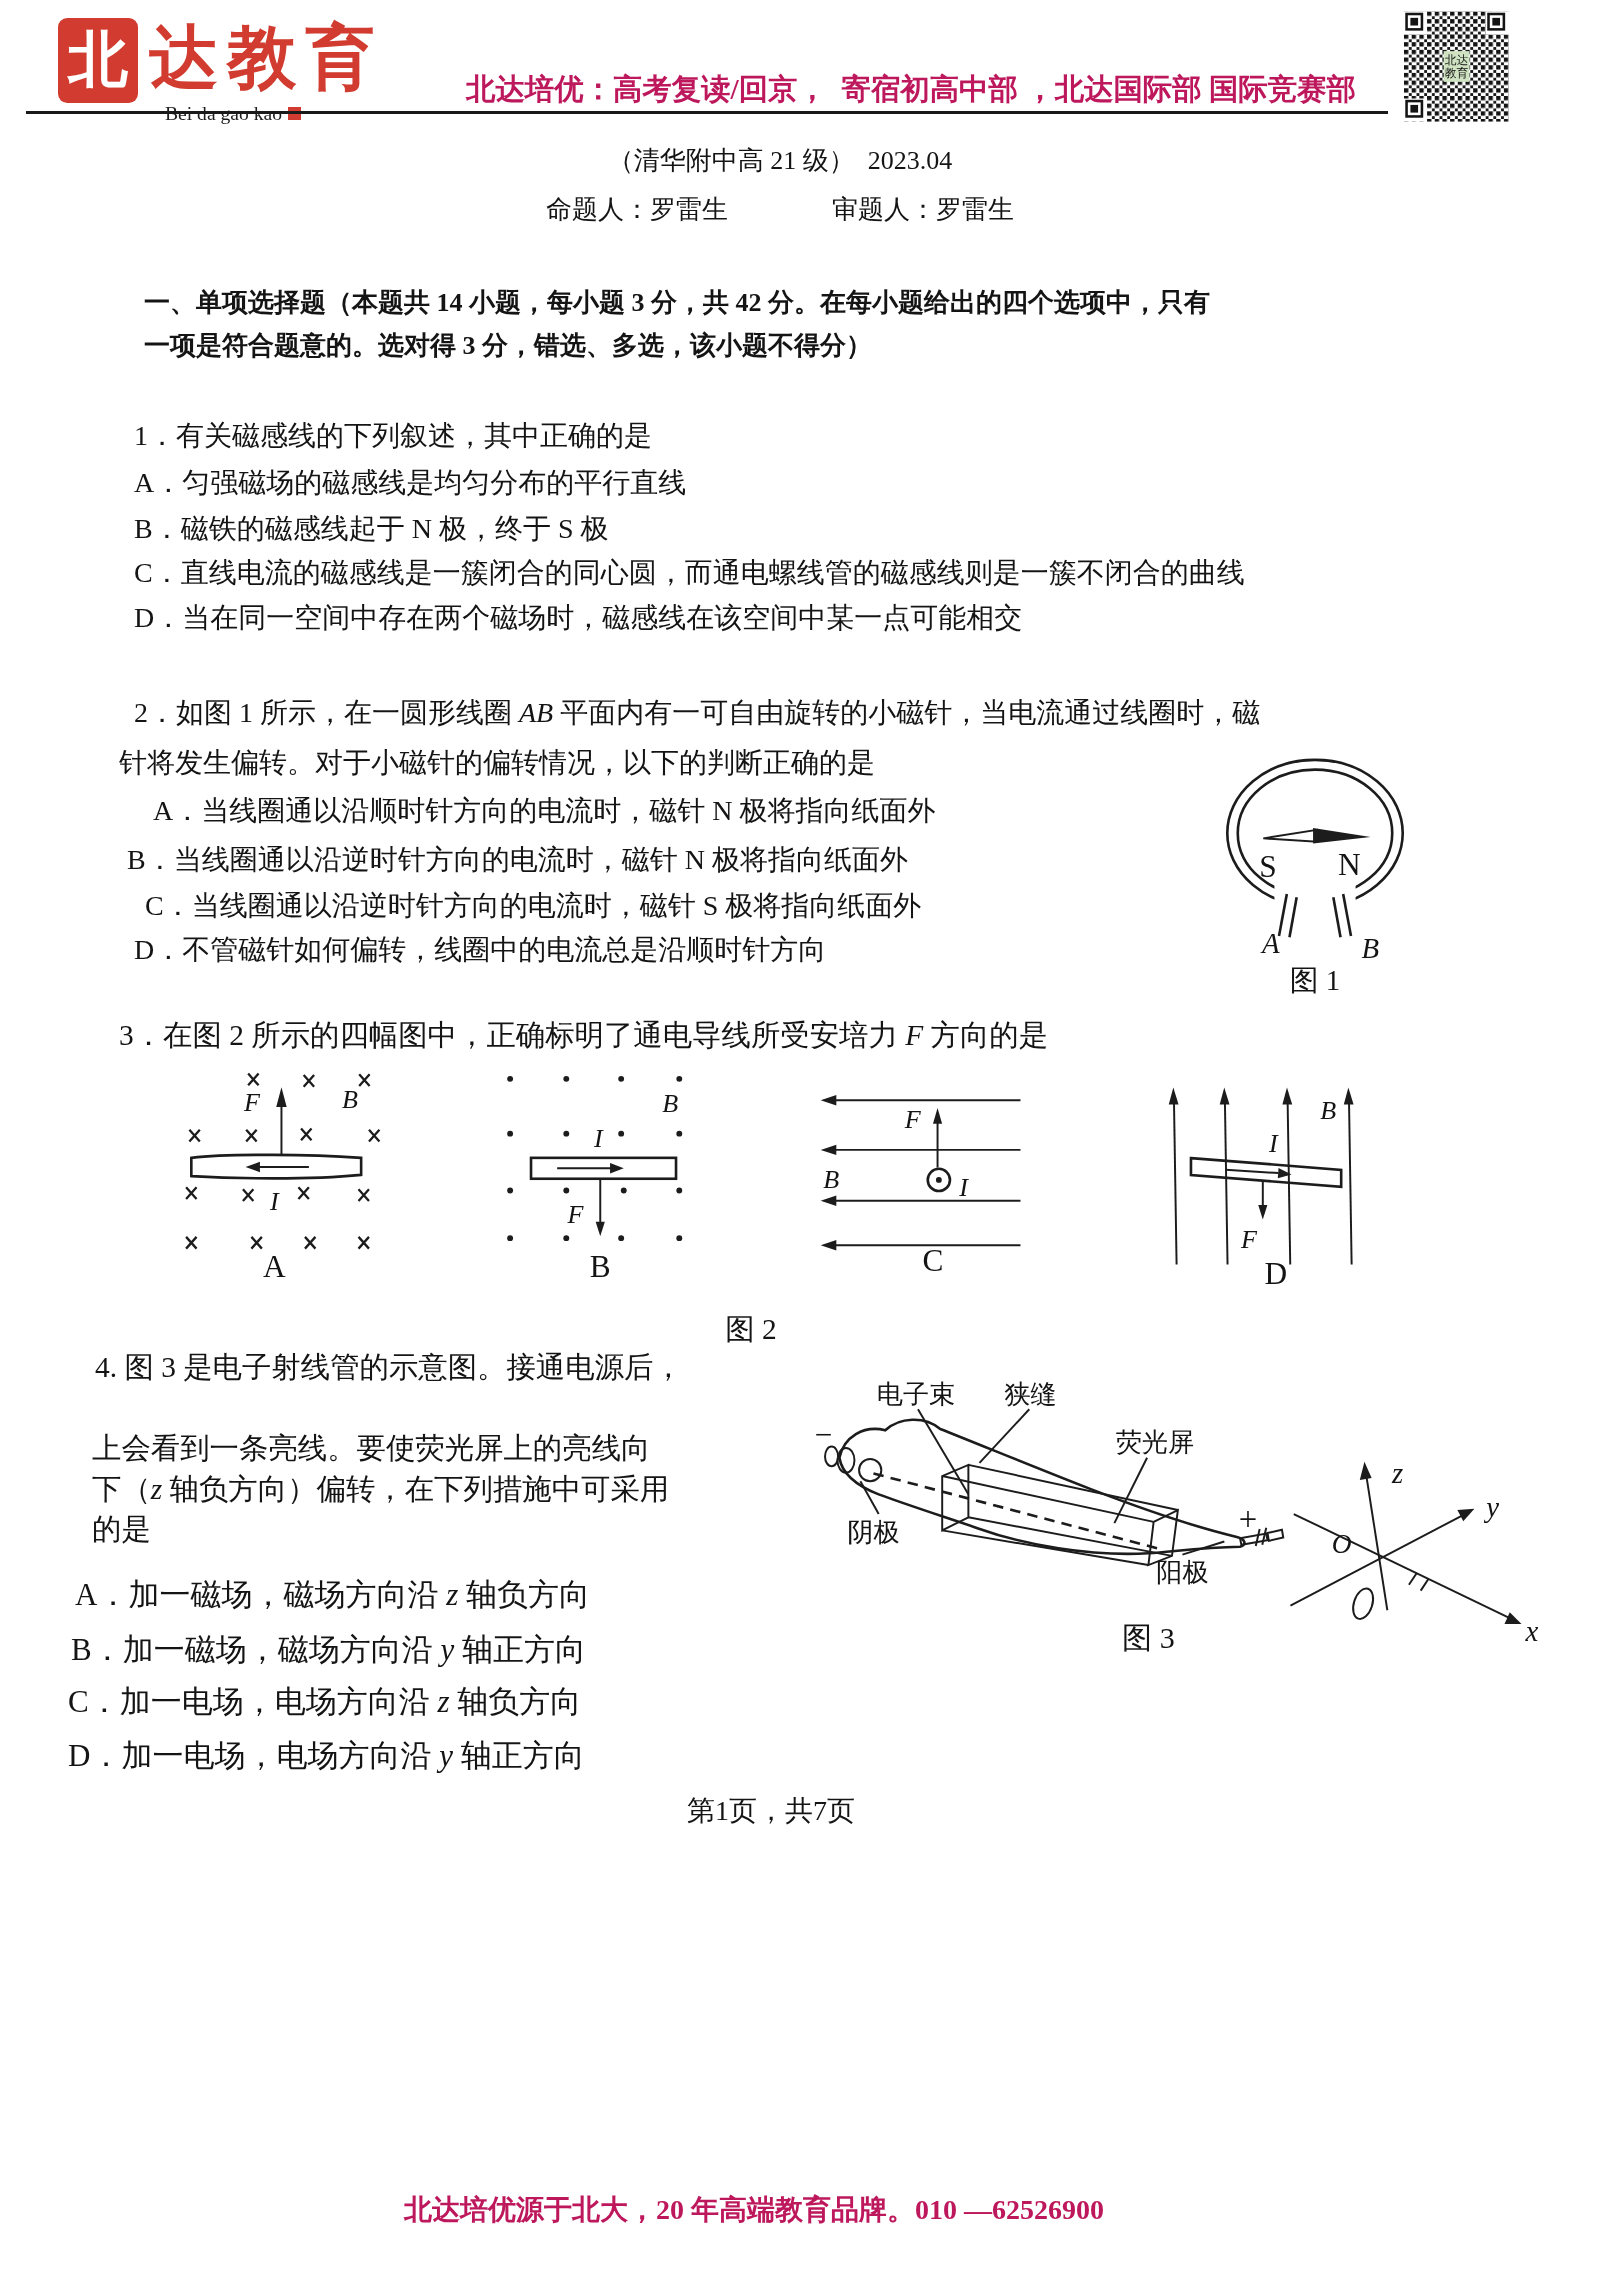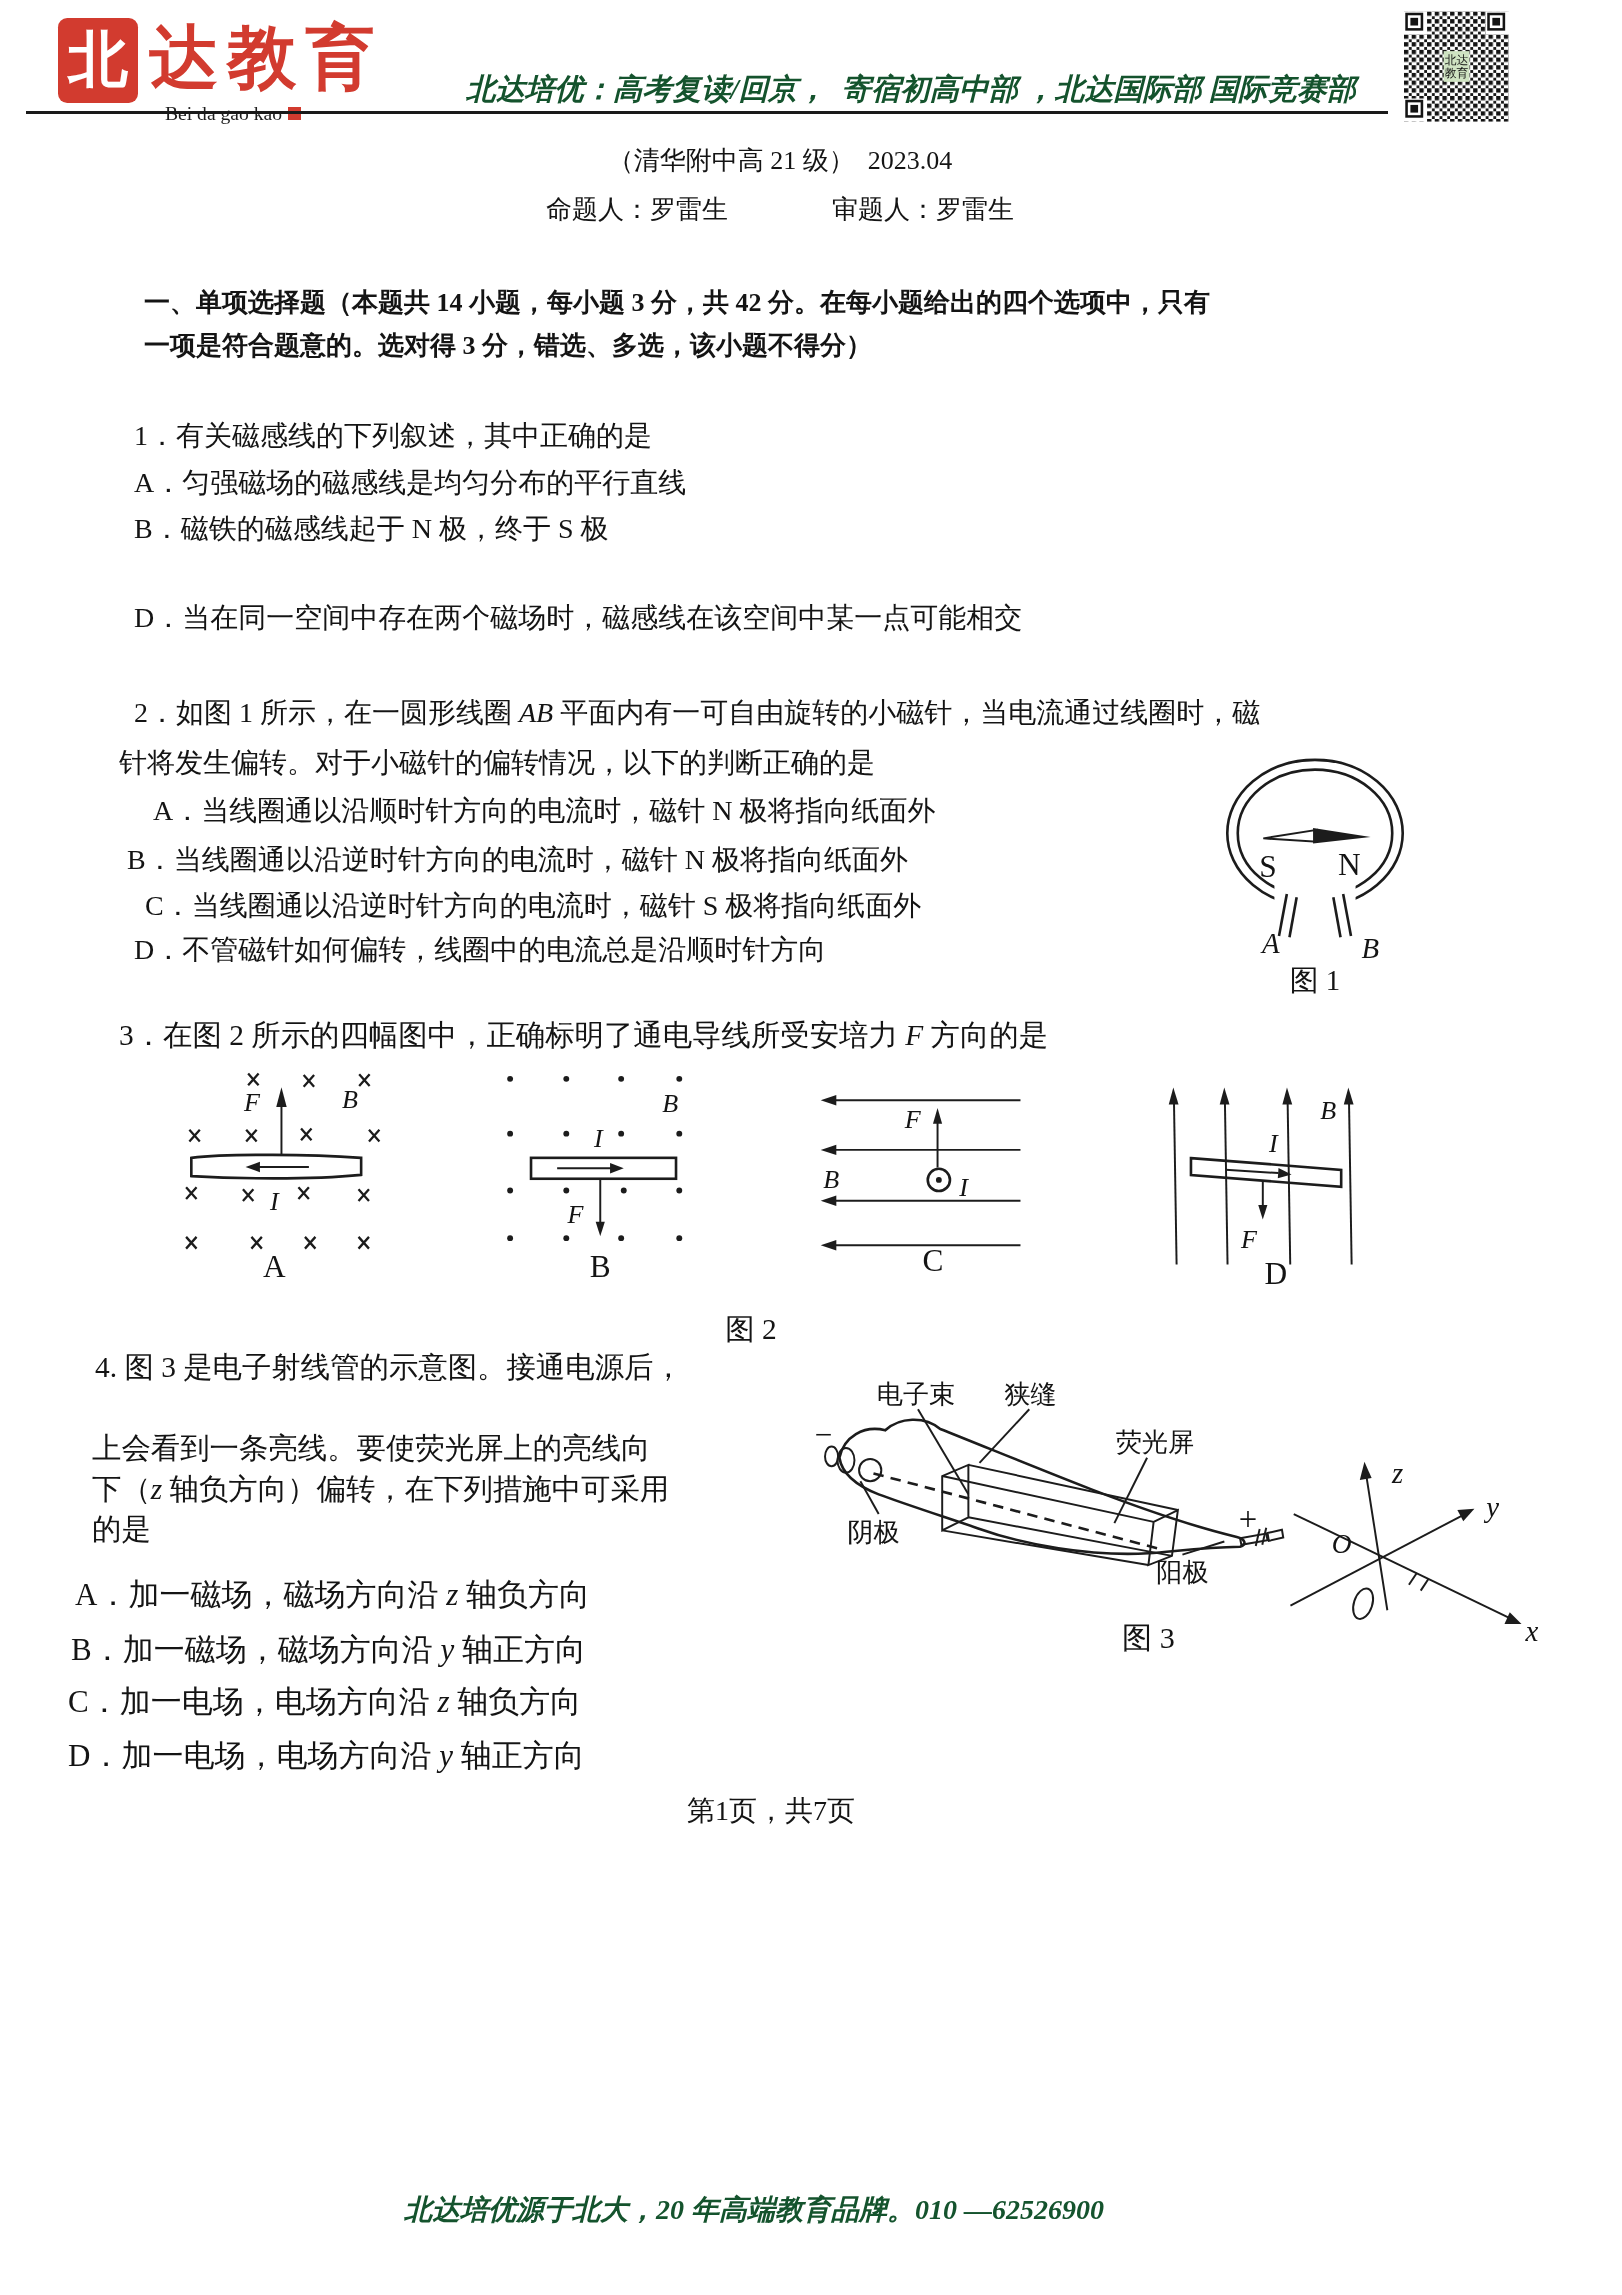--- a/index.html
+++ b/index.html
@@ -4,21 +4,21 @@
 <style>
   html,body{margin:0;padding:0;background:#ffffff;}
   #page{
     position:relative;width:1623px;height:2295px;background:#ffffff;
     font-family:"Liberation Serif", serif;color:#141414;overflow:hidden;
   }
   .abs{position:absolute;}
   .nw{white-space:pre;}
   .it{font-style:italic;}
   .b{font-weight:bold;}
-  .red{color:#14532d;font-style:italic;}
+  .red{color:#be185d;}
   .t43{font-size:28px;line-height:1.2;}
   .t45{font-size:29.4px;line-height:1.2;}
   .t46{font-size:26px;line-height:1.2;}
   .t47{font-size:31px;line-height:1.2;}
   .ctr{transform:translateX(-50%);}
   .seal{
     width:80px;height:85px;background:#d23b2f;border-radius:9.2px;
     display:flex;align-items:center;justify-content:center;
   }
   .seal span{color:#ffffff;font-size:60px;font-weight:bold;}
@@ -82,20 +82,21 @@
   <div class="abs t46 nw ctr" style="left:780px;top:145px;">（清华附中高 21 级）  2023.04</div>
   <div class="abs t46 nw" style="left:546px;top:194px;">命题人：罗雷生</div>
   <div class="abs t46 nw" style="left:832px;top:194px;">审题人：罗雷生</div>
 
   <div class="abs t46 b nw" style="left:144px;top:287px;">一、单项选择题（本题共 14 小题，每小题 3 分，共 42 分。在每小题给出的四个选项中，只有</div>
   <div class="abs t46 b nw" style="left:144px;top:330px;">一项是符合题意的。选对得 3 分，错选、多选，该小题不得分）</div>
 
   <div class="abs t43 nw" style="left:134px;top:419px;">1．有关磁感线的下列叙述，其中正确的是</div>
   <div class="abs t43 nw" style="left:134px;top:466px;">A．匀强磁场的磁感线是均匀分布的平行直线</div>
   <div class="abs t43 nw" style="left:134px;top:512px;">B．磁铁的磁感线起于 N 极，终于 S 极</div>
+  <div class="abs t43 nw" style="left:134px;top:556px;">C．直线电流的磁感线是一簇闭合的同心圆，而通电螺线管的磁感线则是一簇不闭合的曲线</div>
   <div class="abs t43 nw" style="left:134px;top:601px;">D．当在同一空间中存在两个磁场时，磁感线在该空间中某一点可能相交</div>
 
   <div class="abs t43 nw" style="left:134px;top:696px;"><span>2．如图 1 所示，在一圆形线圈 </span><span class="it">AB</span><span> 平面内有一可自由旋转的小磁针，当电流通过线圈时，磁</span></div>
   <div class="abs t43 nw" style="left:119px;top:746px;">针将发生偏转。对于小磁针的偏转情况，以下的判断正确的是</div>
   <div class="abs t43 nw" style="left:145px;top:794px;margin-left:8px;">A．当线圈通以沿顺时针方向的电流时，磁针 N 极将指向纸面外</div>
   <div class="abs t43 nw" style="left:127px;top:843px;text-align:center;">B．当线圈通以沿逆时针方向的电流时，磁针 N 极将指向纸面外</div>
   <div class="abs t43 nw" style="left:145px;top:889px;">C．当线圈通以沿逆时针方向的电流时，磁针 S 极将指向纸面外</div>
   <div class="abs t43 nw" style="left:134px;top:933px;">D．不管磁针如何偏转，线圈中的电流总是沿顺时针方向</div>
 
   <svg class="abs" style="left:1207px;top:746px;" width="288" height="262" viewBox="0 0 440 400">

